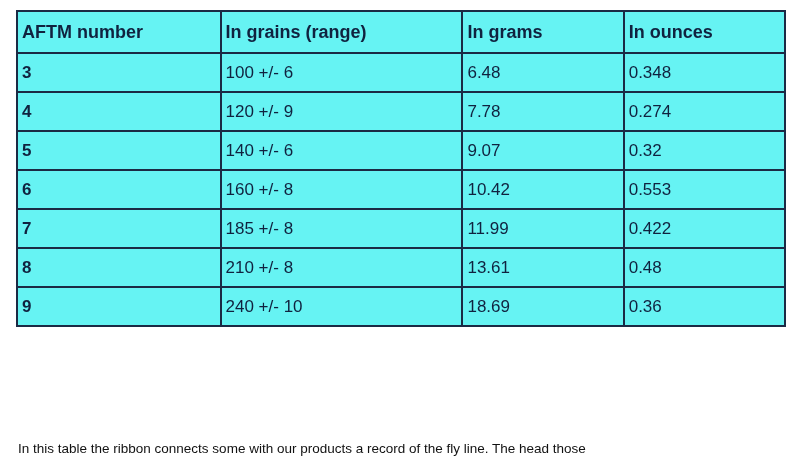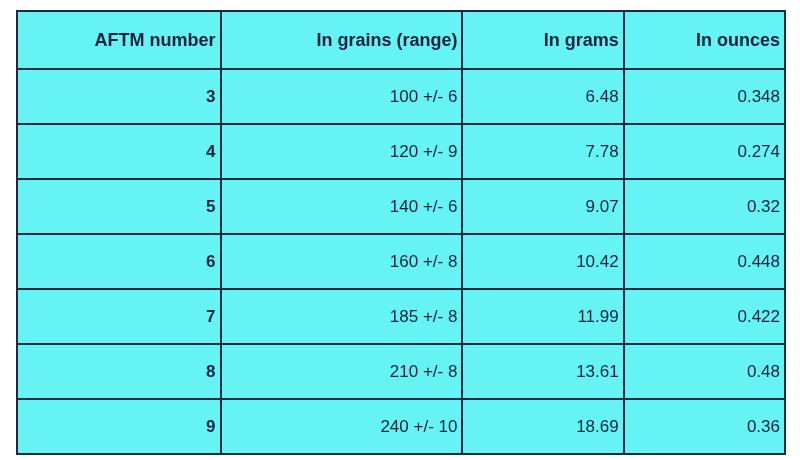--- a/index.html
+++ b/index.html
@@ -29,25 +29,25 @@
     border-collapse: collapse;
     width: 770px;
     table-layout: fixed;
     background: #66f3f3;
   }
   table.aftm th,
   table.aftm td {
     border: 2px solid #1b2a44;
     background: #66f3f3;
     color: #10223f;
-    text-align: right;
+    text-align: left;
     vertical-align: middle;
     font-size: 17px;
     height: 37px;
-    padding: 8px 4px;
+    padding: 0 4px;
     white-space: nowrap;
   }
   table.aftm th {
     font-weight: bold;
     font-size: 18px;
     height: 40px;
   }
   table.aftm td.num {
     font-weight: bold;
   }
@@ -103,21 +103,21 @@
         <tr>
           <td class="num">5</td>
           <td>140 +/- 6</td>
           <td>9.07</td>
           <td>0.32</td>
         </tr>
         <tr>
           <td class="num">6</td>
           <td>160 +/- 8</td>
           <td>10.42</td>
-          <td>0.448</td>
+          <td>0.553</td>
         </tr>
         <tr>
           <td class="num">7</td>
           <td>185 +/- 8</td>
           <td>11.99</td>
           <td>0.422</td>
         </tr>
         <tr>
           <td class="num">8</td>
           <td>210 +/- 8</td>
@@ -127,14 +127,15 @@
         <tr>
           <td class="num">9</td>
           <td>240 +/- 10</td>
           <td>18.69</td>
           <td>0.36</td>
         </tr>
       </tbody>
     </table>
   </div>
 
+  <div class="caption">In this table the ribbon connects some with our products a record of the fly line. The head those</div>
 
 </div>
 
 </body></html>

